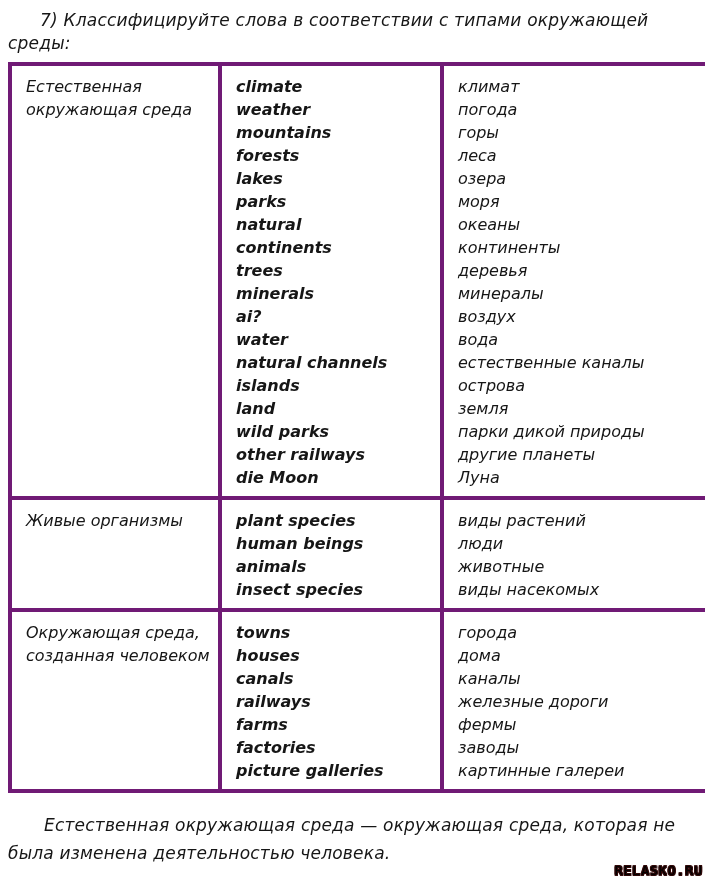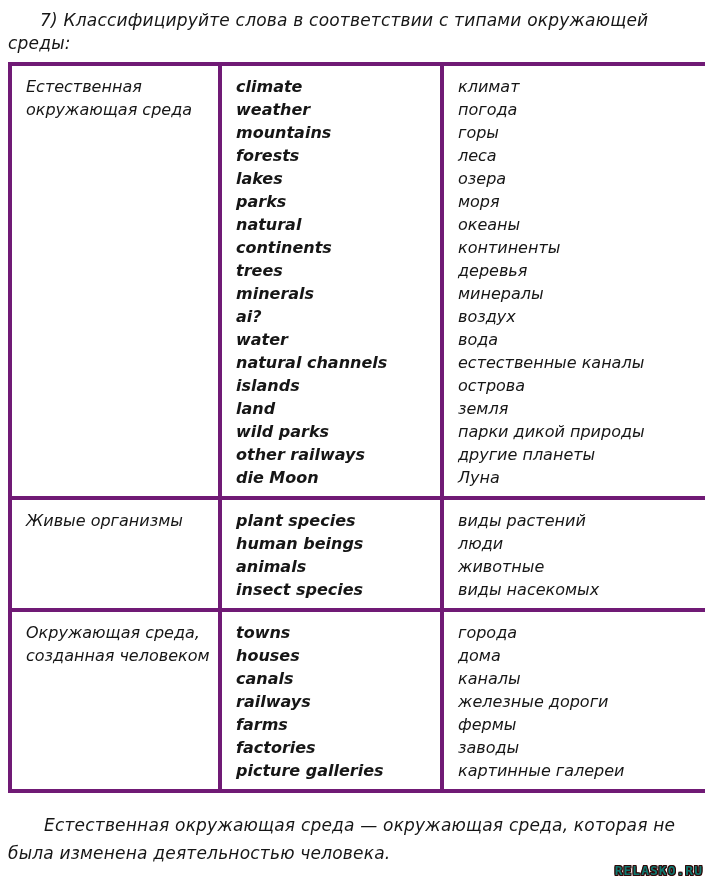--- a/index.html
+++ b/index.html
@@ -55,24 +55,24 @@
     text-indent: 36px;
     margin: 16px 0 2px 0;
     letter-spacing: 0.2px;
   }
   .watermark {
     position: absolute;
     right: 2px;
     bottom: 3px;
     font-family: "DejaVu Sans Mono", monospace;
     font-style: normal;
-    font-weight: bold;
+    font-weight: normal;
     font-size: 13px;
     letter-spacing: 1px;
-    color: #0f766e;
+    color: #000000;
     text-shadow:
       -1px -1px 0 #310808, 1px -1px 0 #310808,
       -1px 1px 0 #310808, 1px 1px 0 #310808,
       -1px 0 0 #310808, 1px 0 0 #310808,
       0 -1px 0 #310808, 0 1px 0 #310808;
   }
 </style>
 </head>
 <body>
 

